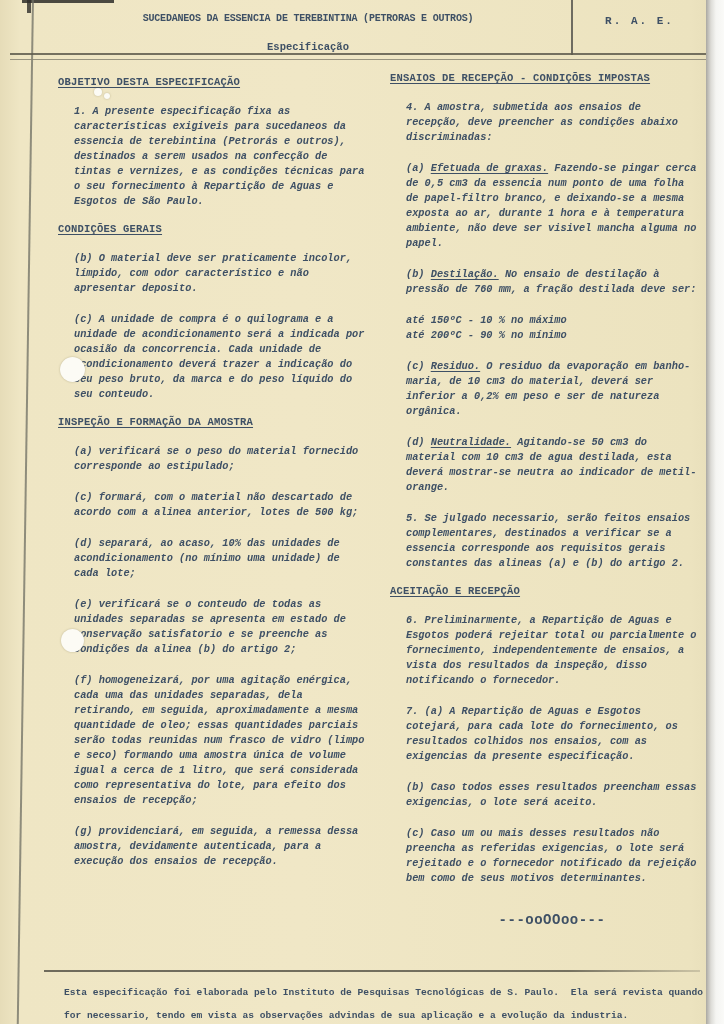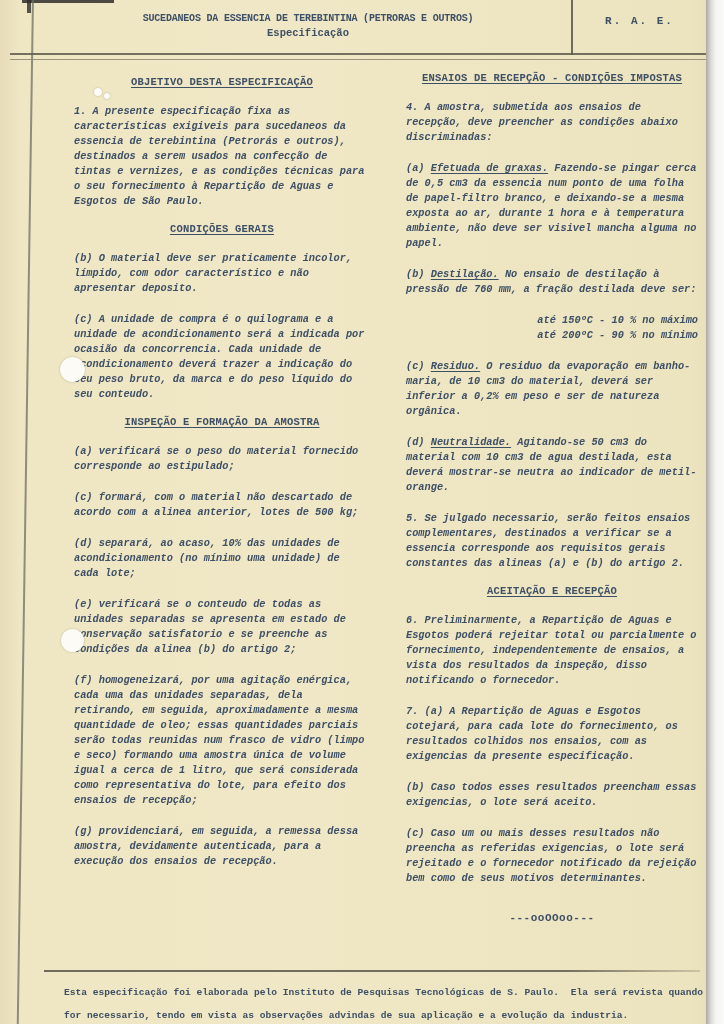--- a/index.html
+++ b/index.html
@@ -23,39 +23,39 @@
     position:absolute;left:32px;top:-3px;width:2px;height:1032px;
     background:#6e6d63;opacity:.75;
     transform:rotate(0.85deg);transform-origin:top center;
   }
   
   .header-vline{position:absolute;left:571px;top:0;width:2px;height:55px;background:#4d4d48;opacity:.8;}
   .header-rule{position:absolute;left:10px;top:53px;width:698px;height:4px;
     border-top:2px solid #5f5c4e;border-bottom:1px solid #8a8675;opacity:.85;}
   .title-block{position:absolute;left:46px;top:13px;width:524px;text-align:center;}
   .doc-title{font-size:10px;font-weight:bold;letter-spacing:-0.2px;white-space:nowrap;}
-  .doc-subtitle{font-size:10.5px;font-weight:bold;margin-top:3px;}
+  .doc-subtitle{font-size:10.5px;font-weight:bold;margin-top:17px;}
   .stamp{position:absolute;left:573px;top:15px;width:133px;text-align:center;
     font-size:11px;font-weight:bold;letter-spacing:2px;white-space:nowrap;}
   
   .col{position:absolute;font-size:10.3px;font-weight:bold;}
   .col-left{left:58px;top:76px;width:328px;}
   .col-right{left:390px;top:72px;width:324px;}
   .heading{
-    text-align:center;font-size:10.5px;font-weight:bold;
+    text-align:left;font-size:10.5px;font-weight:bold;
     text-decoration:underline;text-underline-offset:2px;
     margin:14px 0 10px 0;letter-spacing:0.2px;
   }
   .col .heading:first-child{margin-top:0;}
   .para{margin:16px;line-height:15px;white-space:normal;font-style:italic;}
   .col-left .para{margin-bottom:2px;}
   .col-right .para{margin-bottom:10px;}
-  .para.center{text-align:right;}
+  .para.center{text-align:left;}
   .u{text-decoration:underline;text-underline-offset:2px;}
-  .end-mark{margin-top:26px;text-align:center;font-size:11px;font-weight:bold;letter-spacing:0.5px;}
+  .end-mark{margin-top:26px;text-align:center;font-size:14px;font-weight:bold;letter-spacing:0.5px;}
   
   .footer-rule{position:absolute;left:44px;top:970px;width:656px;height:2px;
     background:linear-gradient(90deg,#6f6b5c 0%,#75715f 80%,rgba(111,107,92,0.25) 100%);}
   .footer{position:absolute;left:64px;top:981px;width:648px;font-size:9.6px;font-weight:bold;}
   .footer div{white-space:pre;line-height:23px;}
   
   .hole{position:absolute;border-radius:50%;background:#fcfbf5;box-shadow:0 0 2px rgba(90,80,50,.35);}
   .hole-1{left:60px;top:357px;width:25px;height:25px;}
   .hole-2{left:61px;top:629px;width:23px;height:23px;}
   .dot-1{left:94px;top:88px;width:8px;height:8px;}

